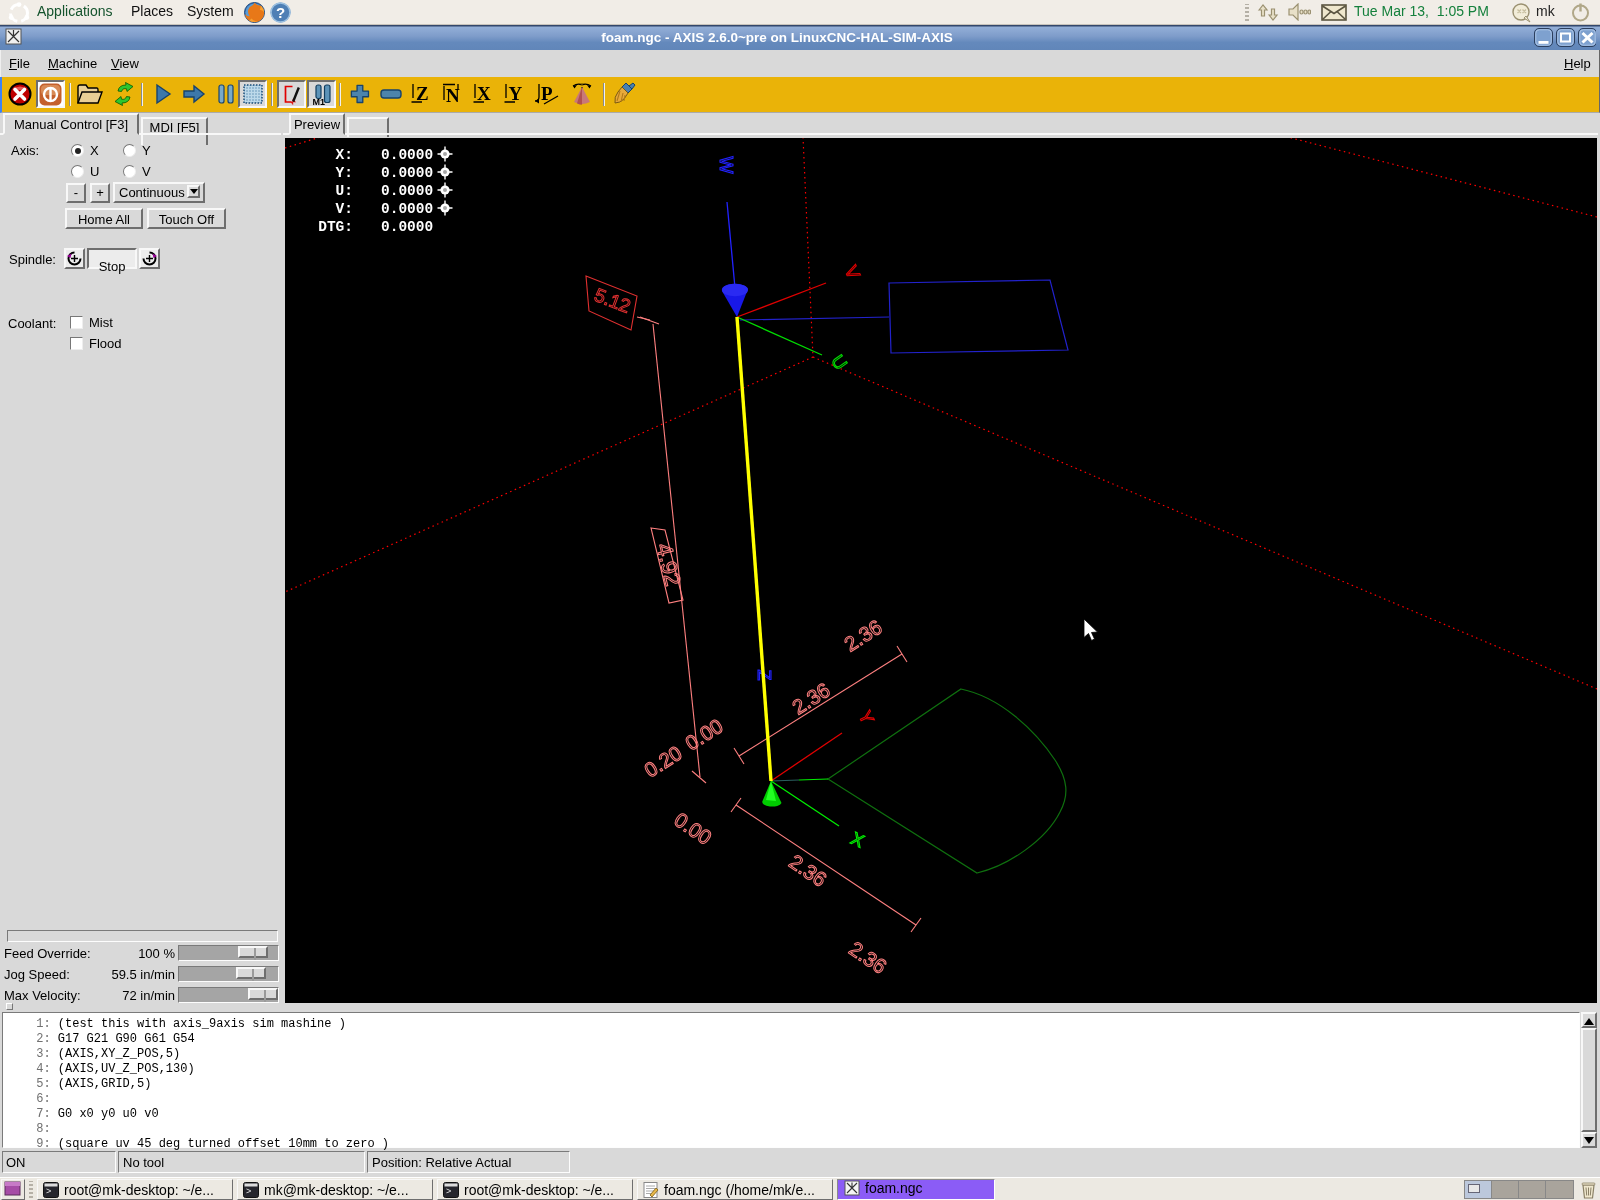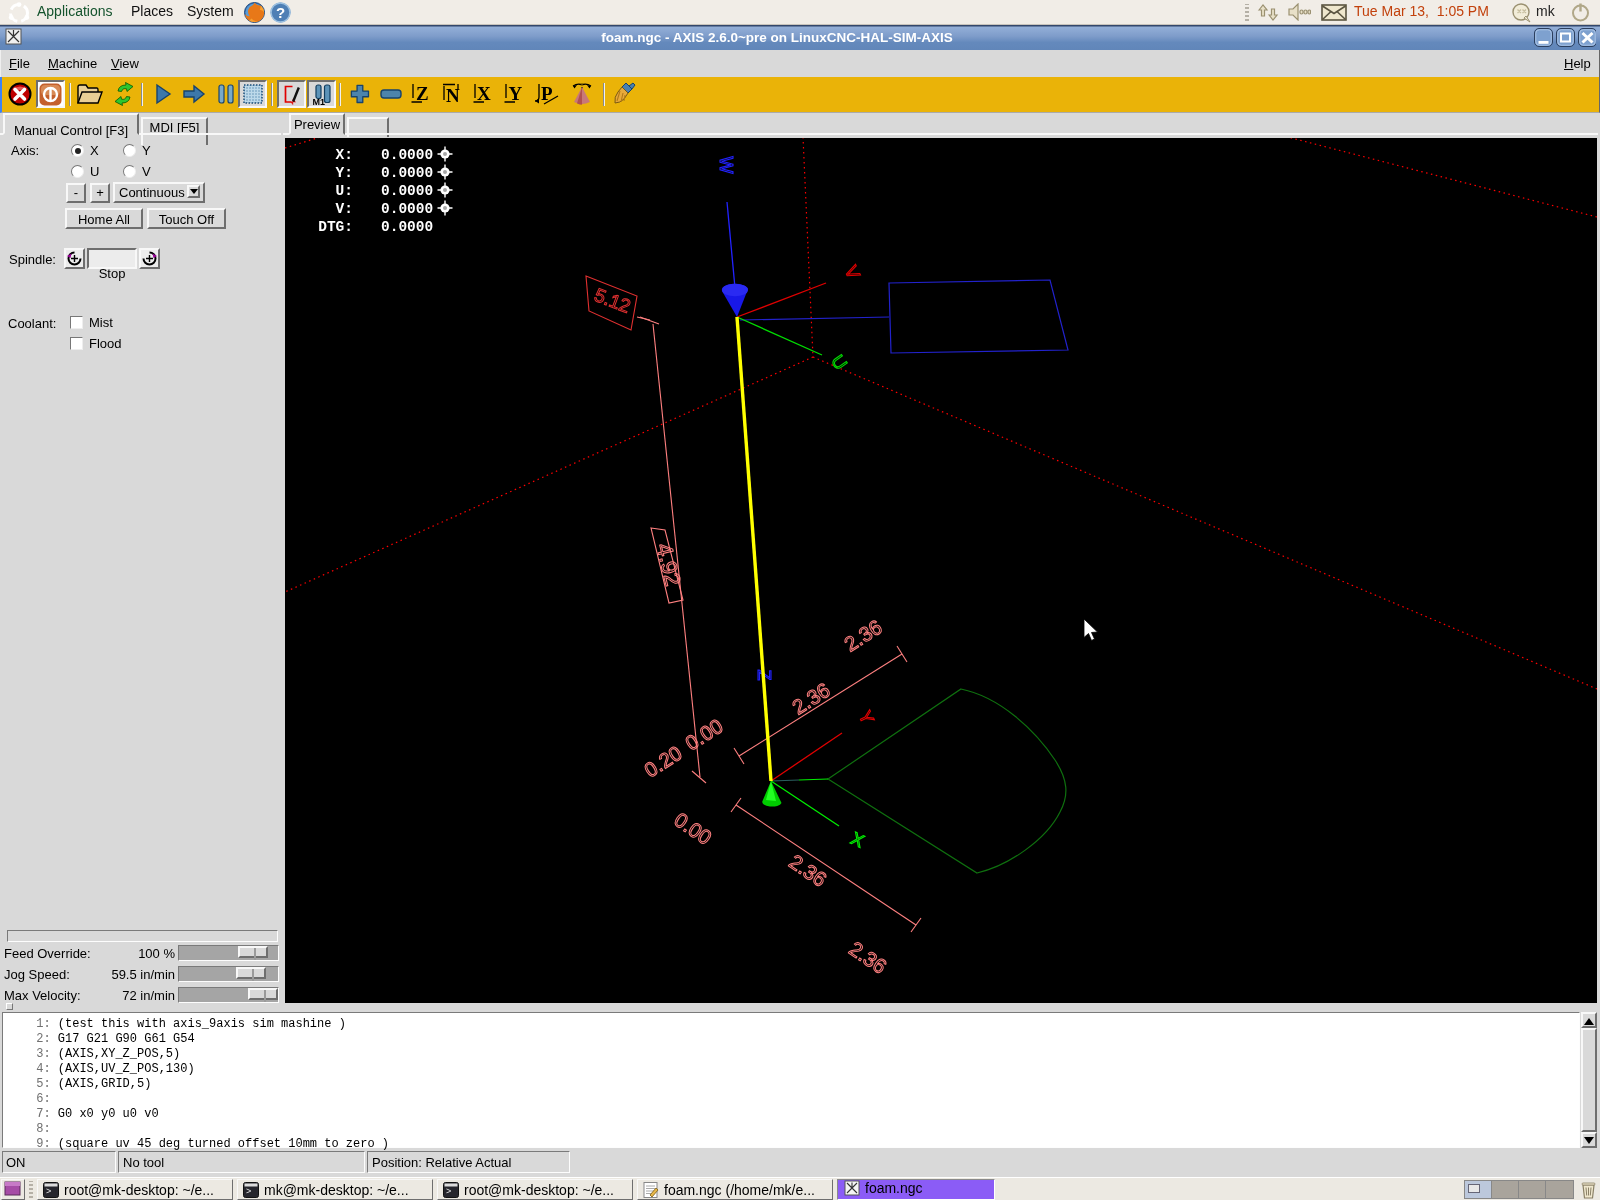--- a/index.html
+++ b/index.html
@@ -52,21 +52,21 @@
         <path d="M2 6 L6 6 L11 1 L11 17 L6 12 L2 12 Z"></path>
         <rect x="13" y="7" width="3" height="4" rx="1.5"></rect>
         <rect x="17" y="7" width="3" height="4" rx="1.5"></rect>
         <rect x="21" y="7" width="2.5" height="4" rx="1.2"></rect>
       </g>
   </svg>
   <svg class="abs" style="left:1321px;top:4px" width="26" height="17" viewBox="0 0 26 17">
     <rect x="1" y="1" width="24" height="15" fill="#efe7cd" stroke="#5a5440" stroke-width="1.6"></rect>
     <path d="M1.5 2 L13 9.5 L24.5 2 M1.5 15.5 L9.5 8 M24.5 15.5 L16.5 8" fill="none" stroke="#5a5440" stroke-width="1.6"></path>
   </svg>
-  <div class="abs" style="left:1354px;top:3px;font-size:14px;color:#c2410c">Tue Mar 13,&nbsp; 1:05 PM</div>
+  <div class="abs" style="left:1354px;top:3px;font-size:14px;color:#15803d">Tue Mar 13,&nbsp; 1:05 PM</div>
   <svg class="abs" style="left:1510px;top:3px" width="26" height="20" viewBox="0 0 26 20">
     <circle cx="11" cy="9" r="8" fill="#f2ecd8" stroke="#9a9070" stroke-width="1.4"></circle>
     <path d="M14 15 L20 19 L16 13 Z" fill="#f2ecd8" stroke="#9a9070" stroke-width="1"></path>
     <path d="M7.5 6.5 L11 10 M11 6.5 L7.5 10 M12.5 6.5 L16 10 M16 6.5 L12.5 10" stroke="#c8bfa0" stroke-width="1.3"></path>
   </svg>
   <div class="abs" style="left:1536px;top:3px;font-size:14px;color:#222">mk</div>
   <svg class="abs" style="left:1570px;top:2px" width="21" height="21" viewBox="0 0 21 21">
     <circle cx="10.5" cy="11" r="7.5" fill="none" stroke="#b0a788" stroke-width="2"></circle>
     <rect x="9.3" y="1.5" width="2.4" height="8" fill="#b0a788"></rect>
   </svg>
@@ -250,21 +250,21 @@
   <div class="tbtn" style="left:608px">
     <svg width="26" height="24" viewBox="0 0 26 24">
       <path d="M14 1 L20 7 L16 11 L10 5 Z M17 4 L21 1 L23 3 L20 7Z" fill="#4a80b0" stroke="#16436e" stroke-width="1"></path>
       <path d="M10 5 L16 11 L12 17 Q8 21 3 21 Q2 15 6 10 Z" fill="#e8a93a" stroke="#7a5a10" stroke-width="1"></path>
       <path d="M8 9 L5 19 M11 11 L9 20 M13 13 L12 19" stroke="#b27a18" stroke-width="1.1"></path>
     </svg>
   </div>
 </div>
 
 <div class="abs" style="left:0;top:113px;width:283px;height:897px;background:#d9d9d9">
-  <div class="tab" style="left:3px;top:0px;width:136px;height:22px;border-bottom:2px solid #d9d9d9;z-index:2;padding-top:8px">Manual Control [F3]</div>
+  <div class="tab" style="left:3px;top:0px;width:136px;height:22px;border-bottom:2px solid #d9d9d9;z-index:2;padding-top:2px">Manual Control [F3]</div>
   <div class="tab" style="left:141px;top:4px;width:67px;height:28px;background:#d9d9d9;padding-top:1px">MDI [F5]</div>
   <div class="abs" style="left:0px;top:20px;width:281px;height:875px;border-top:2px solid #f8f8f8"></div>
 
   <div class="abs" style="left:11px;top:30px">Axis:</div>
 
   <div class="abs" style="left:71px;top:31px;width:13px;height:13px;border-radius:7px;background:#fff;border:1px solid;border-color:#777 #eee #eee #777"></div>
   <div class="abs" style="left:74.5px;top:34.5px;width:6px;height:6px;border-radius:3px;background:#222"></div>
   <div class="abs" style="left:90px;top:30px">X</div>
   <div class="abs" style="left:123px;top:31px;width:13px;height:13px;border-radius:7px;background:#fff;border:1px solid;border-color:#777 #eee #eee #777"></div>
   <div class="abs" style="left:142px;top:30px">Y</div>
@@ -284,21 +284,21 @@
   <div class="abs raised" style="left:147px;top:95px;width:79px;height:21px;text-align:center;padding-top:2px">Touch Off</div>
 
   <div class="abs" style="left:9px;top:139px">Spindle:</div>
   <div class="abs raised" style="left:64px;top:135px;width:21px;height:21px;background:#ececec">
     <svg width="17" height="17" viewBox="0 0 17 17">
       <path d="M8.5 2.5 A6 6 0 1 0 14.5 8.5" fill="none" stroke="#000" stroke-width="2"></path>
       <path d="M8.5 5 L8.5 12 M5 8.5 L12 8.5" stroke="#000" stroke-width="1.4"></path>
       <path d="M1 6 L5.5 3.5 L4.5 8 Z" fill="#909"></path>
     </svg>
   </div>
-  <div class="abs sunken" style="left:87px;top:135px;width:50px;height:21px;background:#ececec;text-align:center;padding-top:16px">Stop</div>
+  <div class="abs sunken" style="left:87px;top:135px;width:50px;height:21px;background:#ececec;text-align:center;padding-top:9px">Stop</div>
   <div class="abs raised" style="left:139px;top:135px;width:21px;height:21px;background:#ececec">
     <svg width="17" height="17" viewBox="0 0 17 17">
       <path d="M8.5 2.5 A6 6 0 1 1 2.5 8.5" fill="none" stroke="#000" stroke-width="2"></path>
       <path d="M8.5 5 L8.5 12 M5 8.5 L12 8.5" stroke="#000" stroke-width="1.4"></path>
       <path d="M16 6 L11.5 3.5 L12.5 8 Z" fill="#909"></path>
     </svg>
   </div>
 
   <div class="abs" style="left:8px;top:203px">Coolant:</div>
   <div class="abs" style="left:70px;top:203px;width:13px;height:13px;background:#fff;border:1px solid;border-color:#777 #eee #eee #777"></div>

